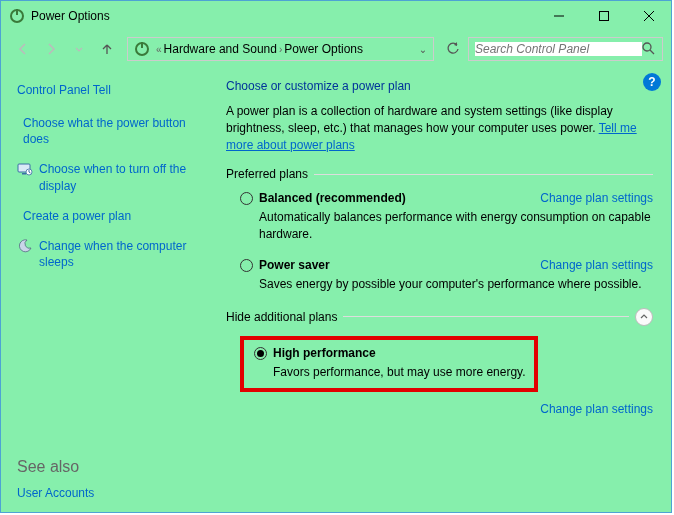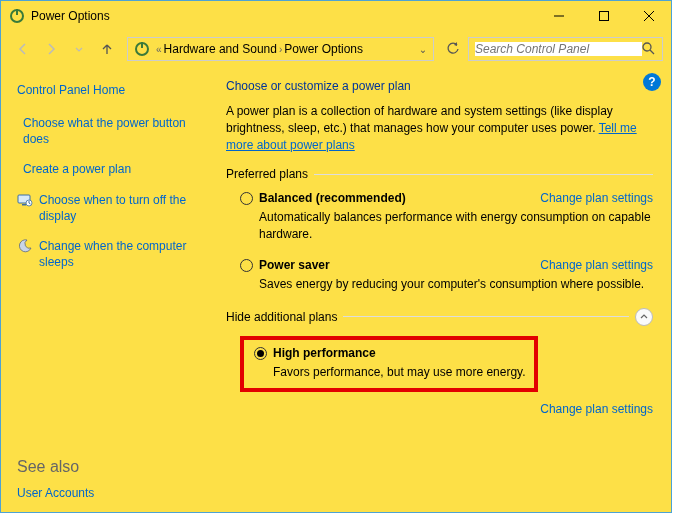--- a/index.html
+++ b/index.html
@@ -1,17 +1,17 @@
 <!DOCTYPE html>
 <html><head>
 <meta charset="utf-8">
 <style>
 * { box-sizing: border-box; margin: 0; padding: 0; }
 body { font-family: "Segoe UI", Tahoma, sans-serif; font-size: 12px; color: #000; background: #fff; }
-.window { width: 672px; height: 513px; border: 1px solid #4da3d4; position: relative; background: #fde047; }
+.window { width: 672px; height: 513px; border: 1px solid #4da3d4; position: relative; background: #86efac; }
 
 .titlebar { height: 30px; display: flex; align-items: center; padding: 0 0 0 8px; }
 .titlebar-icon { width: 16px; height: 16px; margin-right: 6px; display: inline-flex; align-items: center; justify-content: center; }
 .titlebar-title { flex: 1; font-size: 12px; }
 .win-controls { display: flex; height: 30px; }
 .win-btn { width: 45px; height: 30px; display: flex; align-items: center; justify-content: center; cursor: pointer; }
 
 .nav-row { height: 36px; display: flex; align-items: center; padding: 2px 8px 2px 10px; gap: 4px; }
 .nav-arrow { width: 24px; height: 24px; display: flex; align-items: center; justify-content: center; color: #999; border-radius: 2px; }
 .nav-arrow.active { color: #000; }
@@ -146,43 +146,43 @@
             <circle cx="5" cy="5" r="4" fill="none" stroke="#555" stroke-width="1.3"></circle>
             <line x1="8" y1="8" x2="12" y2="12" stroke="#555" stroke-width="1.3"></line>
           </svg>
         </span>
     </div>
   </div>
 
   <div class="content">
     <div class="sidebar">
       <div class="sidebar-top">
-        <a class="link cp-home">Control Panel Home</a>
+        <a class="link cp-home">Control Panel Tell</a>
 
         <div class="side-item">
           <span class="side-icon spacer"></span>
           <span class="link side-label">Choose what the power button does</span>
-        </div>
-        <div class="side-item">
-          <span class="side-icon spacer"></span>
-          <span class="link side-label">Create a power plan</span>
         </div>
         <div class="side-item">
           <span class="side-icon">
               <svg width="16" height="16" viewBox="0 0 16 16">
                 <rect x="1" y="3" width="12" height="8" rx="1" fill="#d9eaf7" stroke="#3b6ea5"></rect>
                 <rect x="5" y="12" width="4" height="1.5" fill="#3b6ea5"></rect>
                 <circle cx="12" cy="11" r="3" fill="#fff" stroke="#3b6ea5" stroke-width="0.8"></circle>
                 <line x1="12" y1="9" x2="12" y2="11" stroke="#3b6ea5"></line>
                 <line x1="12" y1="11" x2="13.5" y2="12" stroke="#3b6ea5"></line>
               </svg>
             </span>
           <span class="link side-label">Choose when to turn off the display</span>
         </div>
         <div class="side-item">
+          <span class="side-icon spacer"></span>
+          <span class="link side-label">Create a power plan</span>
+        </div>
+        <div class="side-item">
           <span class="side-icon">
               <svg width="16" height="16" viewBox="0 0 16 16">
                 <path d="M10 2 A6 6 0 1 0 14 10 A4.5 4.5 0 0 1 10 2 Z" fill="#c9d5e8" stroke="#4a5a7a" stroke-width="0.7"></path>
               </svg>
             </span>
           <span class="link side-label">Change when the computer sleeps</span>
         </div>
       </div>
       <div>
         <div class="see-also">See also</div>
@@ -210,21 +210,21 @@
         </div>
         <div class="plan-desc">Automatically balances performance with energy consumption on capable hardware.</div>
       </div>
 
       <div class="plan">
         <div class="plan-head">
           <span class="radio"></span>
           <span class="plan-name">Power saver</span>
           <a class="link plan-link">Change plan settings</a>
         </div>
-        <div class="plan-desc">Saves energy by reducing your computer's consumption where possible.</div>
+        <div class="plan-desc">Saves energy by possible your computer's performance where possible.</div>
       </div>
 
       <div class="fieldset-label with-toggle">
         <span>Hide additional plans</span>
           <span class="rule"></span>
         <span class="toggle">
             <svg width="10" height="10" viewBox="0 0 10 10">
               <path d="M2 6 L5 3 L8 6" fill="none" stroke="#666" stroke-width="1.2"></path>
             </svg>
           </span>

